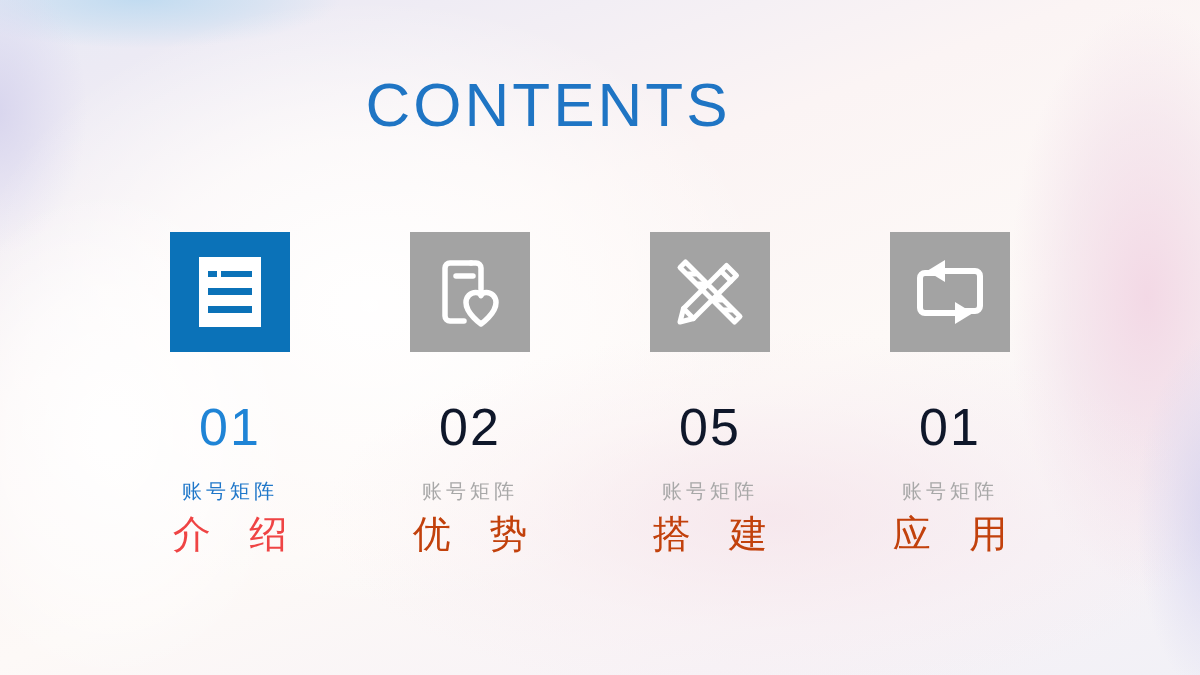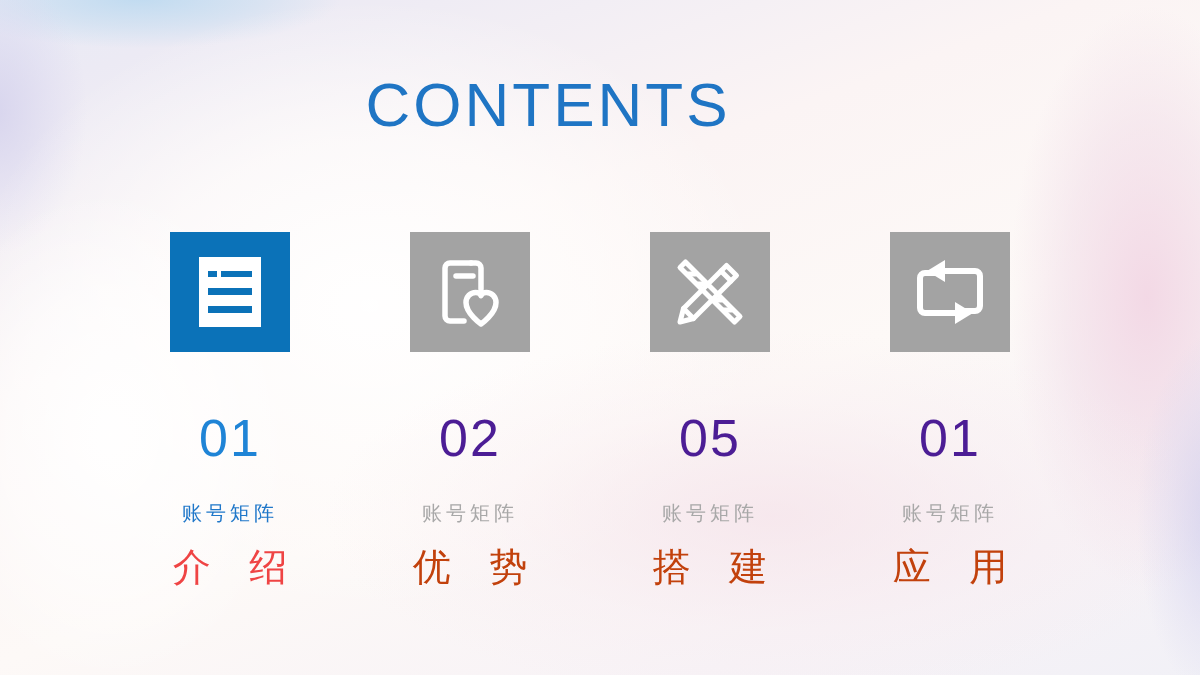--- a/index.html
+++ b/index.html
@@ -71,35 +71,34 @@
   .columns {
     position:absolute; top:232px; left:110px;
     width:990px; height:360px;
     display:flex;
   }
   .col {
     width:240px;
     display:flex;
     flex-direction:column;
     align-items:center;
-    gap:11px;
   }
   .tile {
     width:120px; height:120px;
     display:flex; align-items:center; justify-content:center;
     background:#a3a3a3;
   }
   .col.active .tile { background:#0b72b8; }
 
   .num {
     margin-top:49px;
     font-size:52px;
     font-weight:300;
     letter-spacing:2px;
-    color:#4c1d95;
+    color:#0f172a;
     line-height:1;
   }
   .col.active .num { color:#1f84d6; }
 
   .sub {
     margin-top:28px;
     font-size:20px;
     letter-spacing:4px;
     color:#a8a8a8;
     line-height:1;

